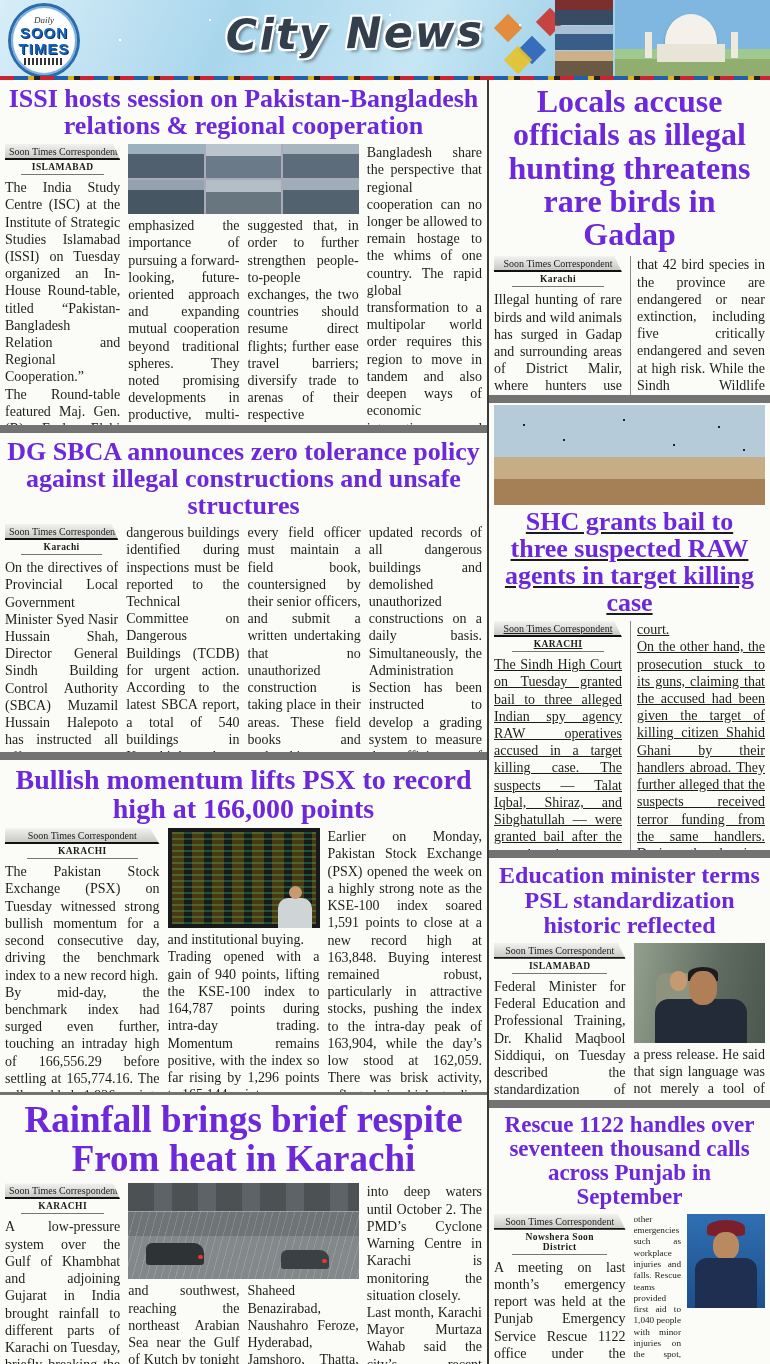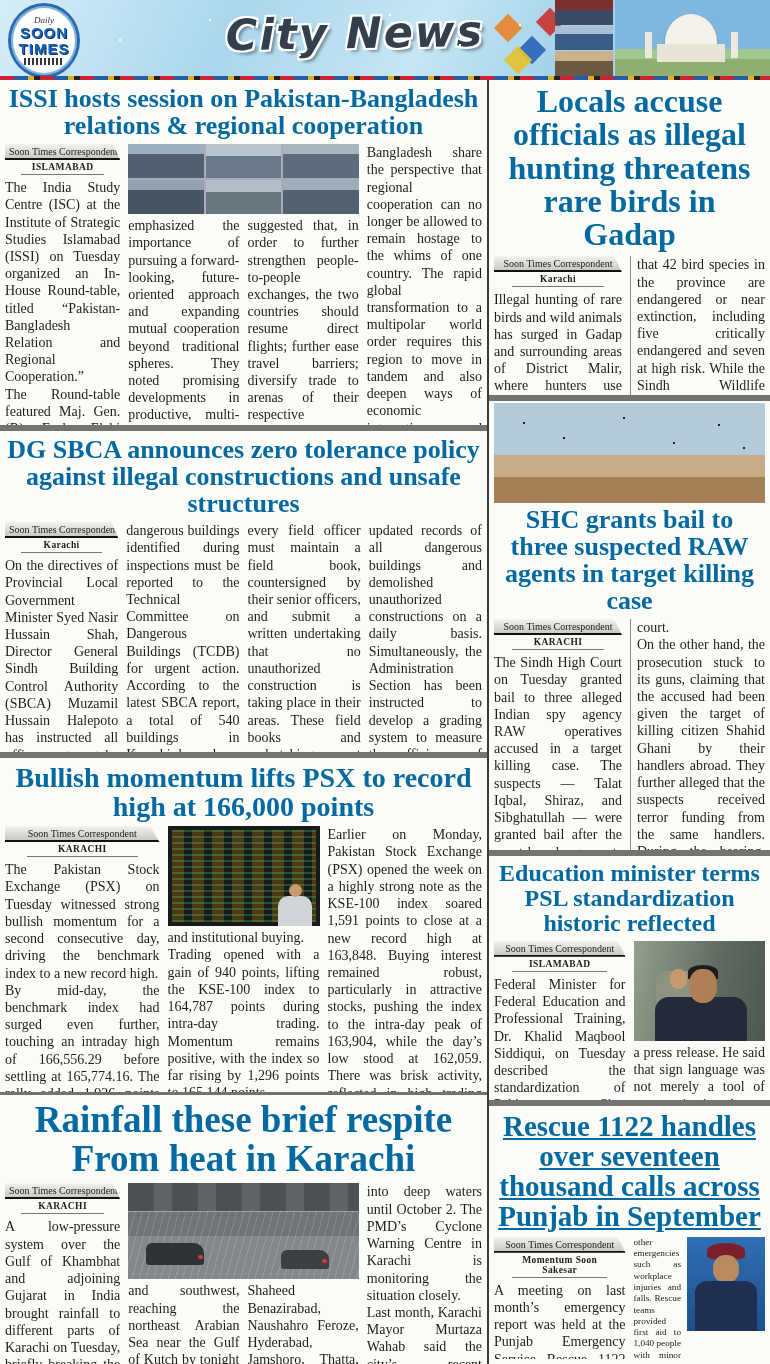--- a/index.html
+++ b/index.html
@@ -33,30 +33,30 @@
   .dome{position:absolute;left:50px;top:14px;width:52px;height:40px;background:#f4f1ea;border-radius:50% 50% 8% 8%/70% 70% 8% 8%;box-shadow:0 2px 3px rgba(0,0,0,.25);}
   .domebase{position:absolute;left:42px;top:44px;width:68px;height:18px;background:#e9e4d8;}
   .minaret{position:absolute;width:7px;height:26px;background:#efe9dd;top:32px;}
   .strip{height:4px;background:repeating-linear-gradient(90deg,#c23 0 14px,#235fa8 14px 28px,#e0b020 28px 34px,#222 34px 40px);}
   
   .content{display:flex;height:1284px;overflow:hidden;}
   .band{overflow:hidden;}
   .band-left{width:487px;border-right:2px solid #3a3a3a;}
   .band-right{flex:1;}
   article{overflow:hidden;padding:2px 5px 0;box-sizing:border-box;}
-  .band article + article{border-top:6px solid #737373;}
-  .headline{font-weight:bold;text-align:center;color:#0369a1;line-height:1.04;margin:3px 2px 5px;}
+  .band article + article{border-top:8px solid #737373;}
+  .headline{font-weight:bold;text-align:center;color:#6d28d9;line-height:1.04;margin:3px 2px 5px;}
   .hl-issi{font-size:26px;}
   .hl-gadap{font-size:32px;}
   .hl-sbca{font-size:26px;}
   .hl-shc{font-size:26px;}
   .hl-psx{font-size:28px;}
   .hl-edu{font-size:24px;}
   .hl-rain{font-size:37px;line-height:1.06;}
-  .hl-rescue{font-size:29px;text-decoration:underline;}
+  .hl-rescue{font-size:23px;}
   .byline{background:linear-gradient(#f2f2f0,#c9c9c6);border-bottom:2px solid #111;clip-path:polygon(0 0,94% 0,100% 100%,0 100%);
     text-align:center;font-size:10px;padding:2px 4px 1px;white-space:nowrap;}
   .dateline{text-align:center;font-size:9.5px;font-weight:bold;letter-spacing:.4px;border-bottom:1.5px solid #777;width:72%;margin:2px auto 4px;padding-bottom:2px;}
   .cols{display:flex;gap:8px;}
   .coltext{flex:1;font-size:14px;line-height:1.23;text-align:justify;white-space:pre-line;color:#1d1d1d;overflow:hidden;}
   .vr{border-left:1px solid #888;padding-left:6px;}
   .photo{position:relative;overflow:hidden;background:#9aa;}
   
   .ph-issi{display:grid;grid-template-columns:1fr 1fr 1fr;grid-template-rows:1fr 1fr;gap:2px;background:#aab;height:70px;margin-bottom:3px;}
   .ph-issi div{background:linear-gradient(#9db0bd 0 30%,#51606e 30% 100%);}
@@ -197,21 +197,21 @@
             <div class="coltext">and institutional buying.
 Trading opened with a gain of 940 points, lifting the KSE-100 index to 164,787 points during intra-day trading. Momentum remains positive, with the index so far rising by 1,296 points to 165,144 points.
 The rally builds on Monday’s session, when the market also posted significant gains and set fresh highs.</div>
           </div>
           <div class="coltext" style="flex:1.05;">Earlier on Monday, Pakistan Stock Exchange (PSX) opened the week on a highly strong note as the KSE-100 index soared 1,591 points to close at a new record high at 163,848. Buying interest remained robust, particularly in attractive stocks, pushing the index to the intra-day peak of 163,904, while the day’s low stood at 162,059. There was brisk activity, reflected in high trading volumes of 1.3 billion shares. Investors drew support from the visit of an International Monetary Fund (IMF) mission for the second review of its $7 billion Extended Fund Facility (EFF) and first assessment under the Resilience and Sustainability Facility (RSF).
 Arif Habib Limited (AHL), in its commentary, wrote that stocks took a solid start to the week with the KSE-100 index gaining 0.98% day-on-day and reaching the high of 163.9k in intra-day trading.</div>
         </div>
       </article>
 
       <article style="height:307px;border-top-width:3px;">
-        <h1 class="headline hl-rain">Rainfall these brief respite From heat in Karachi</h1>
+        <h1 class="headline hl-rain">Rainfall brings brief respite From heat in Karachi</h1>
         <div class="cols">
           <div style="flex:1;min-width:0;">
             <div class="byline">Soon Times Correspondent</div>
             <div class="dateline">KARACHI</div>
             <div class="coltext">A low-pressure system over the Gulf of Khambhat and adjoining Gujarat in India brought rainfall to different parts of Karachi on Tuesday, briefly breaking the intense heat spell prevailing in the city.
 Shershah, Baldia, Mauripur, Hawksbay, Shaheed-e-Millat Road, Gulshan-e-Iqbal, PECHS, University Road, PIDC, Bizerta Lines, Kala Pul and other areas received light to moderate showers accompanied by gusty winds. The downpour caused waterlogging in low-lying areas, disrupting traffic flow.
 According to the Pakistan Meteorological Department (PMD), the system is currently located near Saurashtra, Gujarat, about 340 kilometers southeast of Karachi, and is likely to move west</div>
           </div>
           <div style="flex:2;min-width:0;">
             <div class="photo ph-rain">
@@ -244,21 +244,21 @@
         <div class="cols">
           <div style="flex:1;min-width:0;">
             <div class="byline">Soon Times Correspondent</div>
             <div class="dateline">Karachi</div>
             <div class="coltext">Illegal hunting of rare birds and wild animals has surged in Gadap and surrounding areas of District Malir, where hunters use traps to capture seasonal birds like quail and partridge, with wild rabbits also targeted during winter. Environmental experts warn that migratory and rare bird populations in Sindh have dropped to alarming levels, with a Sindh Wildlife Department survey showing that the arrival of migratory birds fell from 1.2 million in 2023 to just 603,000 in 2024. Research indicates</div>
           </div>
           <div class="coltext vr" style="flex:1;">that 42 bird species in the province are endangered or near extinction, including five critically endangered and seven at high risk. While the Sindh Wildlife Protection Act 2020 and earlier ordinances restrict hunting to specific seasons under licensed quotas and ban it entirely in protected areas such as Kirthar National Park, enforcement remains weak. Locals allege Wildlife Department officials are either absent or collude with influential hunters, who often avoid penalties through informal payments. Environmental groups warn that if unchecked, birds such as partridges, quails and wild francolins may vanish from Sindh.</div>
         </div>
       </article>
 
-      <article style="height:455px;">
+      <article style="height:455px;text-decoration:underline;">
         <div class="photo ph-pigeons"></div>
         <h1 class="headline hl-shc">SHC grants bail to three suspected RAW agents in target killing case</h1>
         <div class="cols">
           <div style="flex:1;min-width:0;">
             <div class="byline">Soon Times Correspondent</div>
             <div class="dateline">KARACHI</div>
             <div class="coltext">The Sindh High Court on Tuesday granted bail to three alleged Indian spy agency RAW operatives accused in a target killing case. The suspects — Talat Iqbal, Shiraz, and Sibghatullah — were granted bail after the court heard arguments from both sides. The court directed each of the accused to submit surety bonds worth Rs. 300,000. Defense lawyer Imran Mayo argued that the police had earlier classified the case as “A-class,” meaning no solid evidence was available, yet the accused had been languishing in jail since 2022. “There is no concrete proof against them,” he told the</div>
           </div>
           <div class="coltext vr" style="flex:1;">court.
 On the other hand, the prosecution stuck to its guns, claiming that the accused had been given the target of killing citizen Shahid Ghani by their handlers abroad. They further alleged that the suspects received terror funding from the same handlers. During the hearing, prosecutors also told the court that one RAW handler went by the code name “Boss” with the rank of “First Command,” while another was identified as “Nana Pat Serena” with the position of “Second Command.”
@@ -286,21 +286,21 @@
             <div class="coltext">a press release. He said that sign language was not merely a tool of communication but a “language of rights, culture and identity.” Dr. Siddiqui noted that the lack of a standardized PSL had long restricted access to education, employment, justice and public services for Deaf citizens.</div>
           </div>
         </div>
       </article>
 
       <article style="height:259px;">
         <h1 class="headline hl-rescue">Rescue 1122 handles over seventeen thousand calls across Punjab in September</h1>
         <div class="cols">
           <div style="flex:1;min-width:0;">
             <div class="byline">Soon Times Correspondent</div>
-            <div class="dateline">Momentum Soon Sakesar</div>
+            <div class="dateline">Nowshera Soon District</div>
             <div class="coltext">A meeting on last month’s emergency report was held at the Punjab Emergency Service Rescue 1122 office under the chairmanship of Control Room In-charge Malik Muhammad Shakeel. He informed that the service received 17,562 calls in September, including 3,392 emergencies and successfully rescued 3,395 people while maintaining its response time. The emergencies included 422 road accidents, 2,499 medical cases, one drowning, 12 fire incidents, 48 crime-related situations and 410</div>
           </div>
           <div style="flex:1;min-width:0;">
             <div class="photo ph-rescue">
               <div class="beret"></div>
               <div class="face2"></div>
               <div class="torso"></div>
             </div>
             <div class="rescue-col2">other emergencies such as workplace injuries and falls. Rescue teams provided first aid to 1,040 people with minor injuries on the spot, while 2,319 severely affected individuals were given timely treatment and shifted to hospitals. Malik Muhammad Shakeel added that through the Patient Referral Service, 304 patients were transferred from one government hospital to another for better medical care.</div>
           </div>

